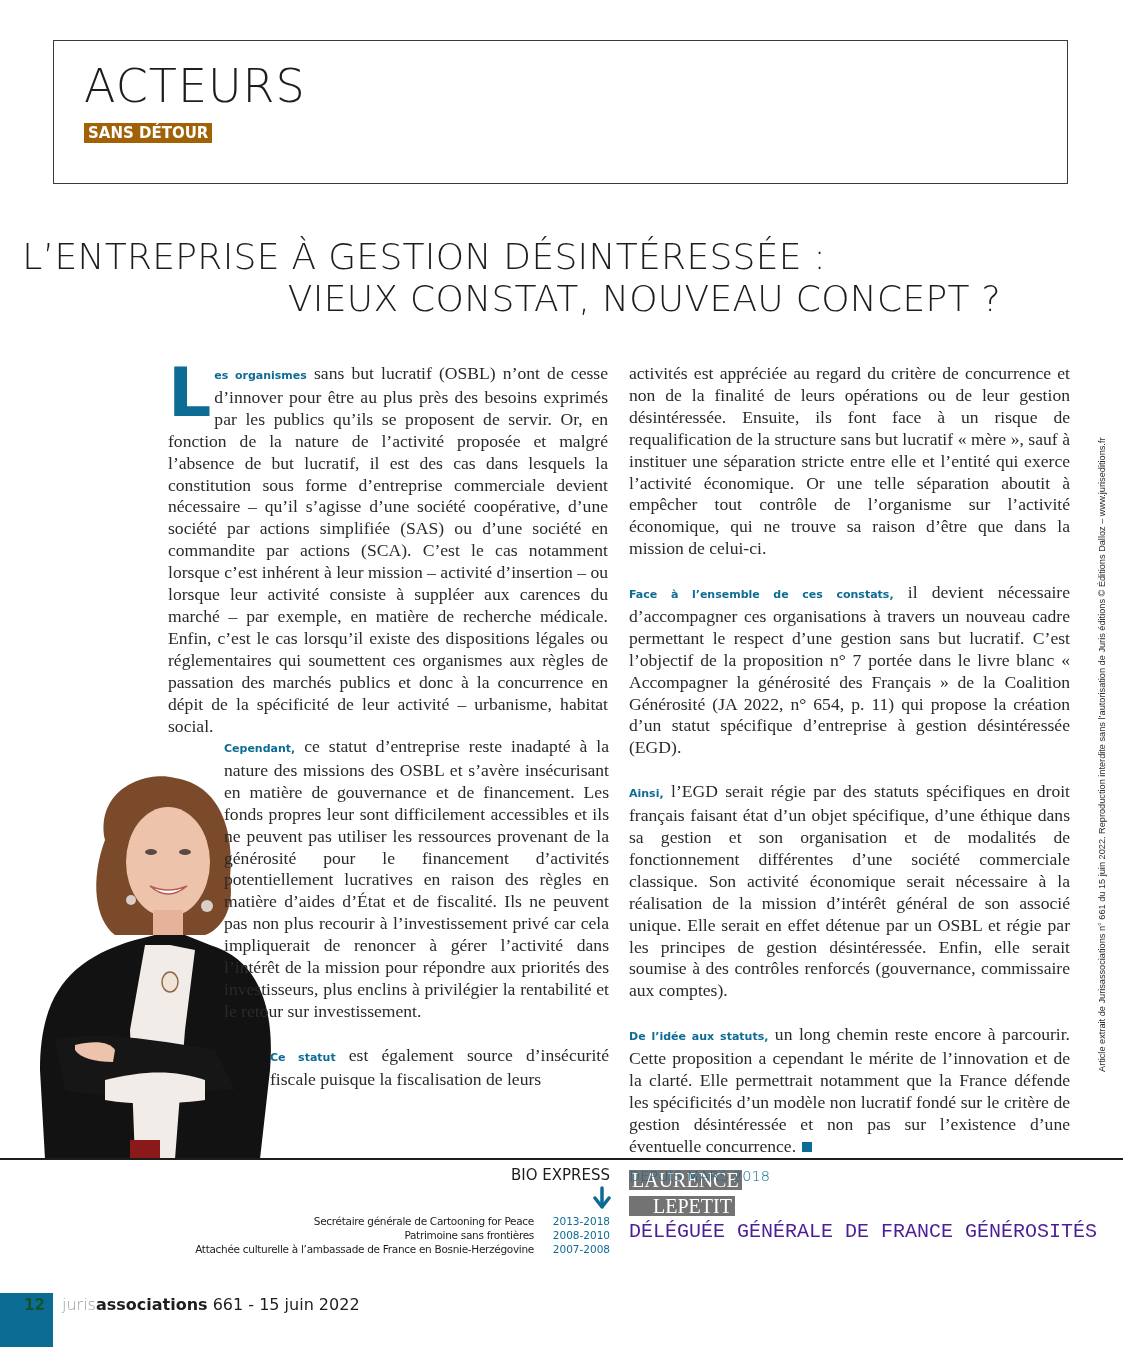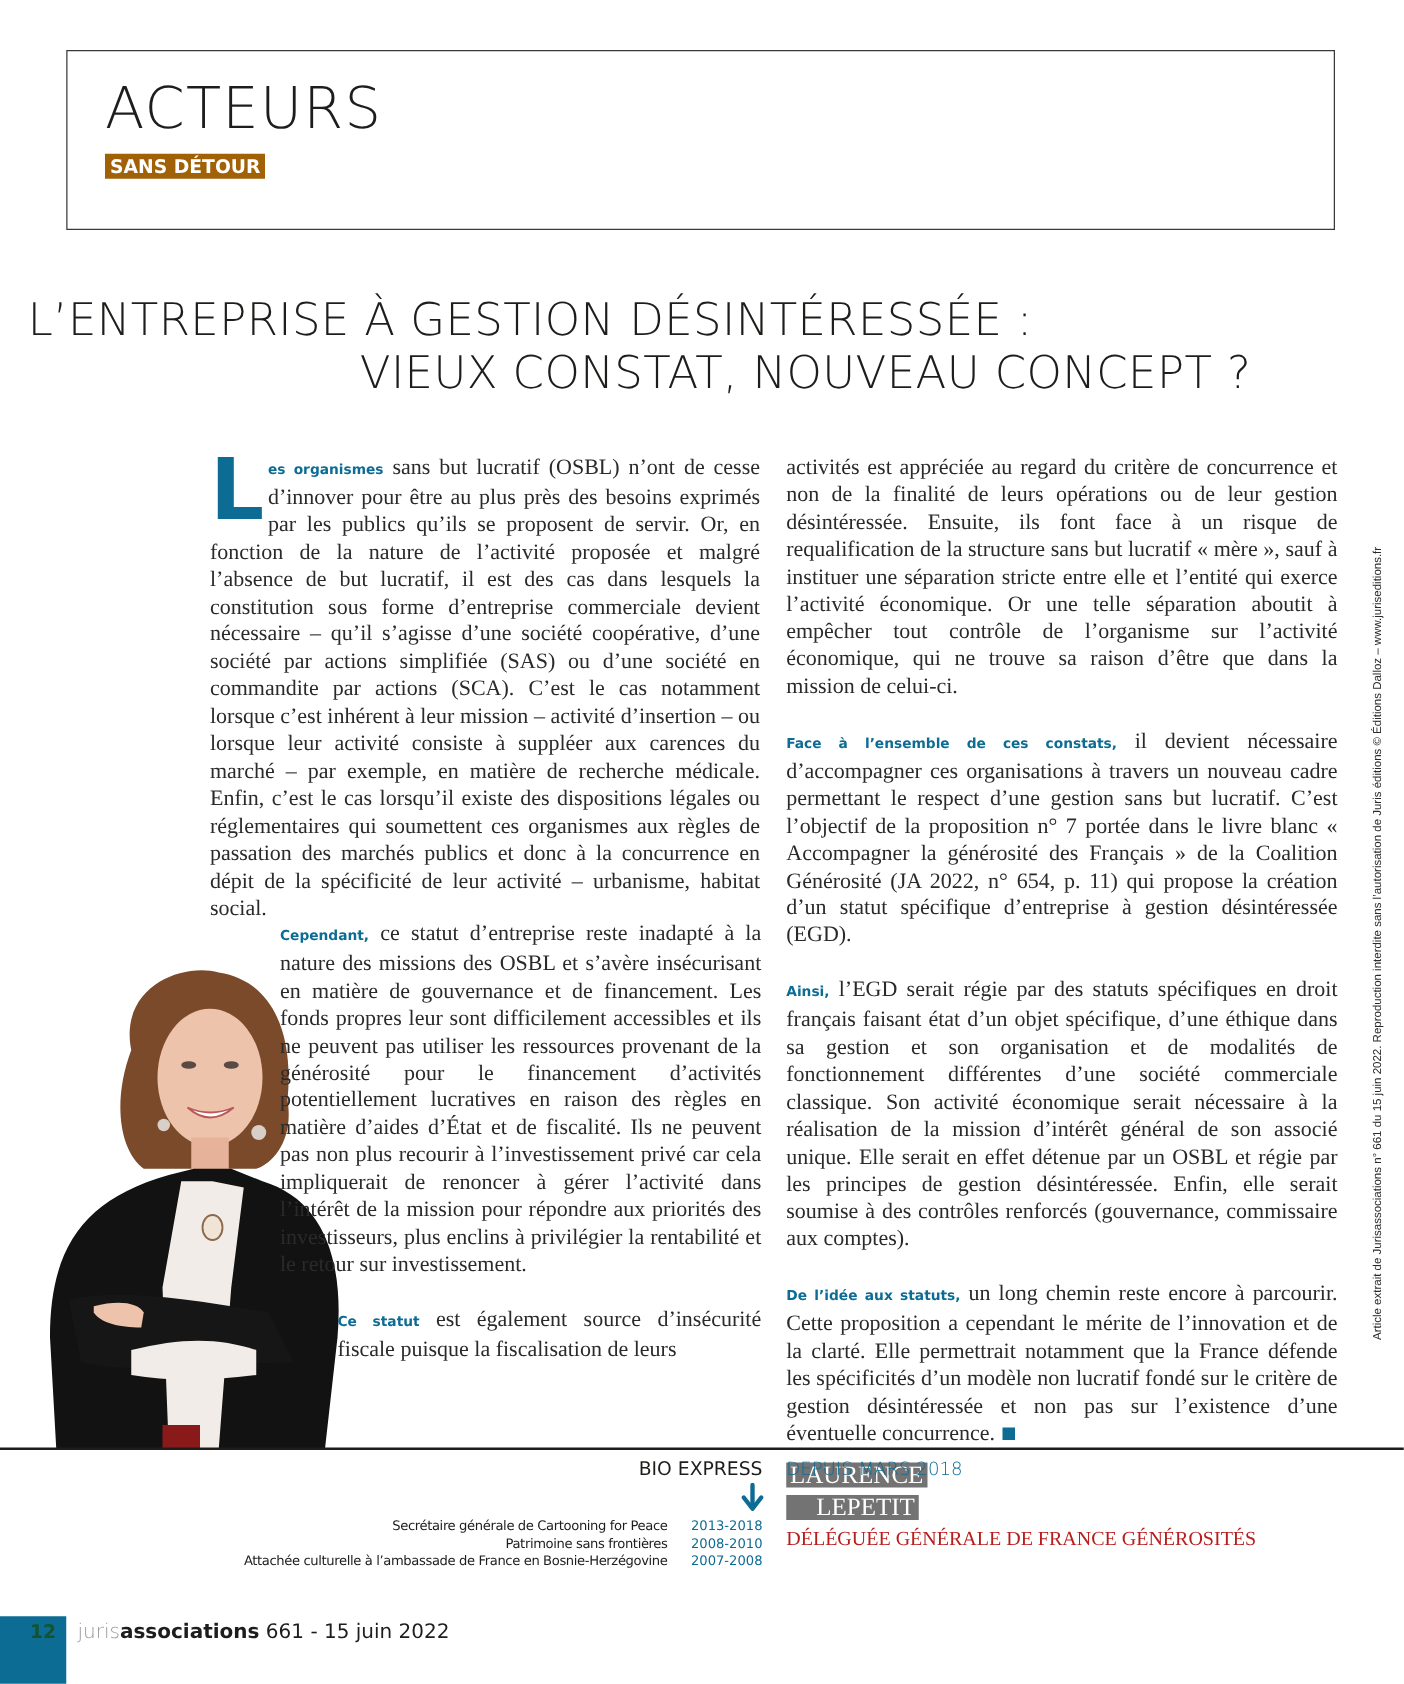--- a/index.html
+++ b/index.html
@@ -33,21 +33,21 @@
   .bio-head { position: absolute; left: 440px; top: 1166px; width: 170px; text-align: right; font-family: "DejaVu Sans", sans-serif; font-size: 15px; color: #1d1d1b; }
   .bio-arrow { position: absolute; left: 593px; top: 1186px; width: 18px; height: 24px; }
   .bio-list { position: absolute; left: 150px; top: 1214px; width: 460px; font-family: "DejaVu Sans", sans-serif; font-size: 10.5px; line-height: 14px; color: #1d1d1b; }
   .bio-row { display: flex; justify-content: flex-end; align-items: flex-end; }
   .bio-role { text-align: right; letter-spacing: -0.3px; }
   .bio-years { width: 76px; text-align: right; color: #0d6c94; flex-shrink: 0; }
 
   .name-tag { position: absolute; left: 629px; background: #737373; color: #fff; font-family: Liberation Serif, serif; font-size: 20px; padding: 0 3px; line-height: 20px; }
   .name-first { top: 1170px; }
   .name-last { top: 1196px; padding-left: 24px; }
-  .person-role { position: absolute; left: 629px; top: 1223px; font-family: Liberation Serif, serif; font-weight: 300; font-size: 16px; line-height: 17px; color: #b91c1c; }
+  .person-role { position: absolute; left: 629px; top: 1223px; font-family: Liberation Mono, monospace; font-weight: 300; font-size: 20px; line-height: 17px; color: #4c1d95; }
   .person-since { position: absolute; left: 629px; top: 1168px; font-family: "DejaVu Sans", sans-serif; font-weight: 300; font-size: 14.5px; line-height: 17px; color: #0d6c94; }
 
   .page-num-box { position: absolute; left: 0; top: 1293px; width: 53px; height: 54px; background: #0d6c94; }
   .page-num { position: absolute; left: 24px; top: 1296px; font-family: "DejaVu Sans", sans-serif; font-weight: bold; font-size: 15px; color: #14532d; }
   .journal { position: absolute; left: 62px; top: 1295px; font-family: "DejaVu Sans", sans-serif; font-size: 16px; color: #1d1d1b; }
   .journal .j1 { color: #9a9a9a; font-weight: 200; }
   .journal .j2 { font-weight: bold; }
 </style>
 </head>
 <body>

